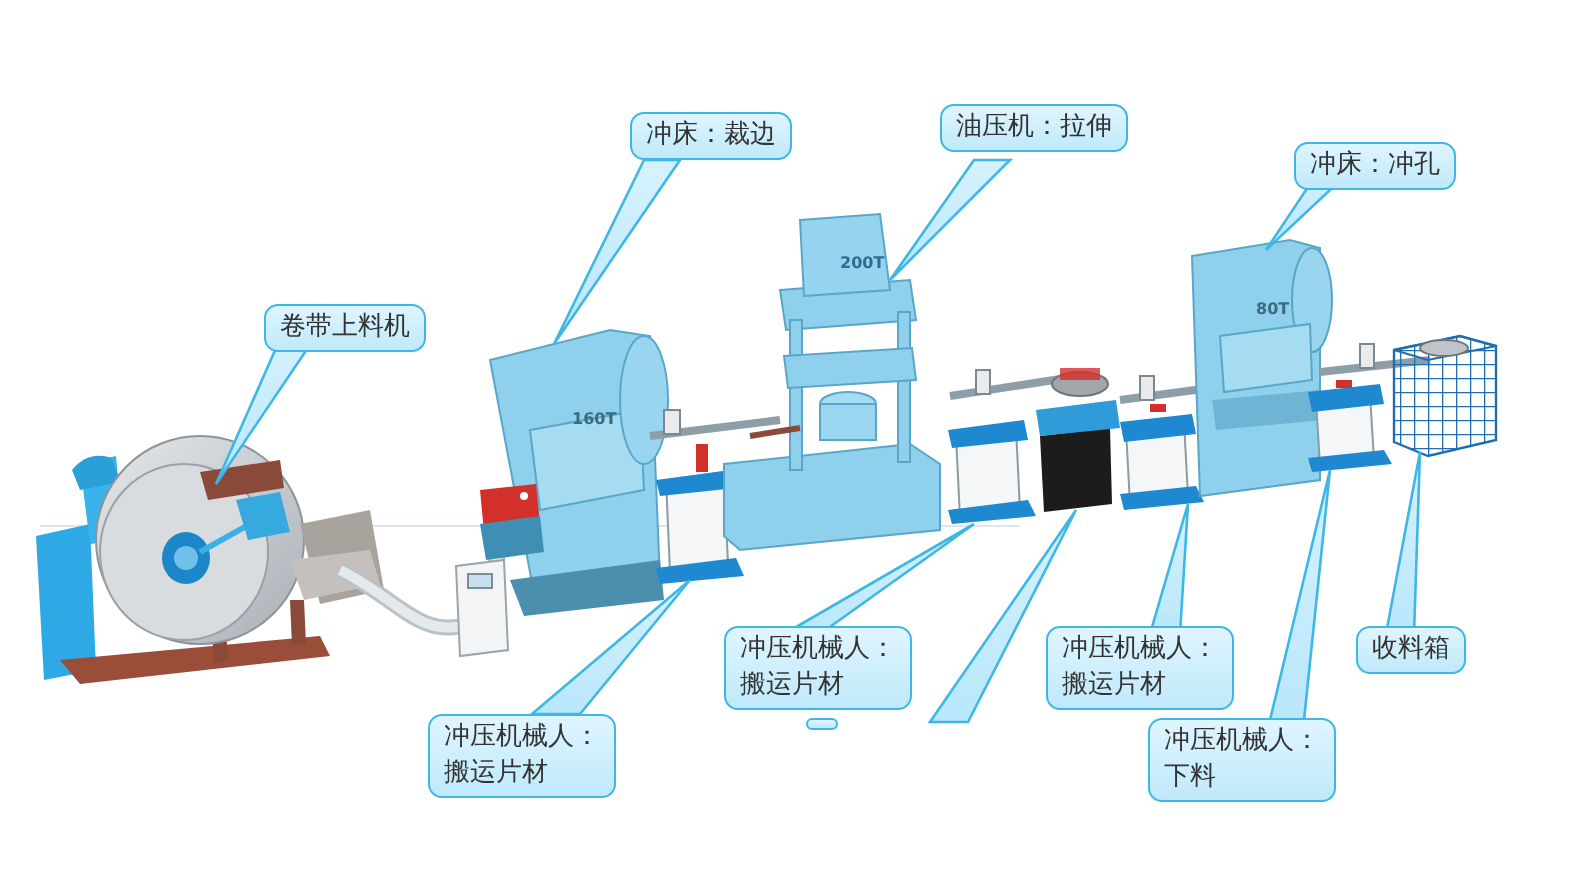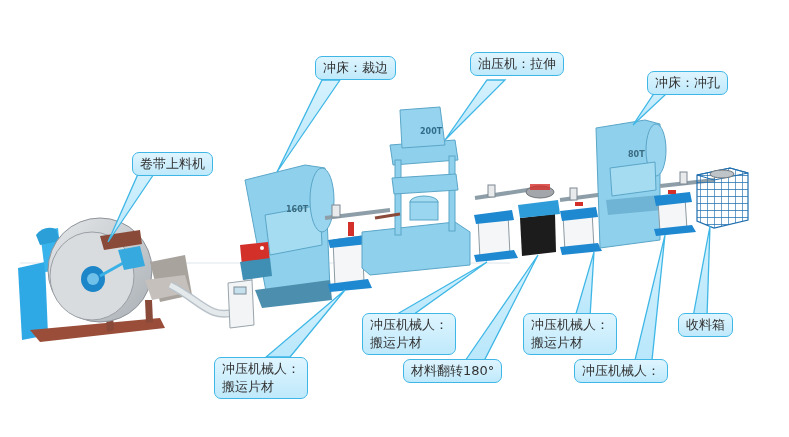--- a/index.html
+++ b/index.html
@@ -183,27 +183,27 @@
   <span class="line">冲压机械人：</span>
   <span class="line">搬运片材</span>
 </div>
 
 <div class="callout" style="left:362px;top:313px;">
   <span class="line">冲压机械人：</span>
   <span class="line">搬运片材</span>
 </div>
 
 <div class="callout" style="left:403px;top:359px;">
-  <span class="line">材料翻转180°</span>
 </div>
 
 <div class="callout" style="left:523px;top:313px;">
   <span class="line">冲压机械人：</span>
   <span class="line">搬运片材</span>
 </div>
 
 <div class="callout" style="left:574px;top:359px;">
   <span class="line">冲压机械人：</span>
+  <span class="line">下料</span>
 </div>
 
 <div class="callout" style="left:678px;top:313px;">
   <span class="line">收料箱</span>
 </div>
 
 </body></html>

